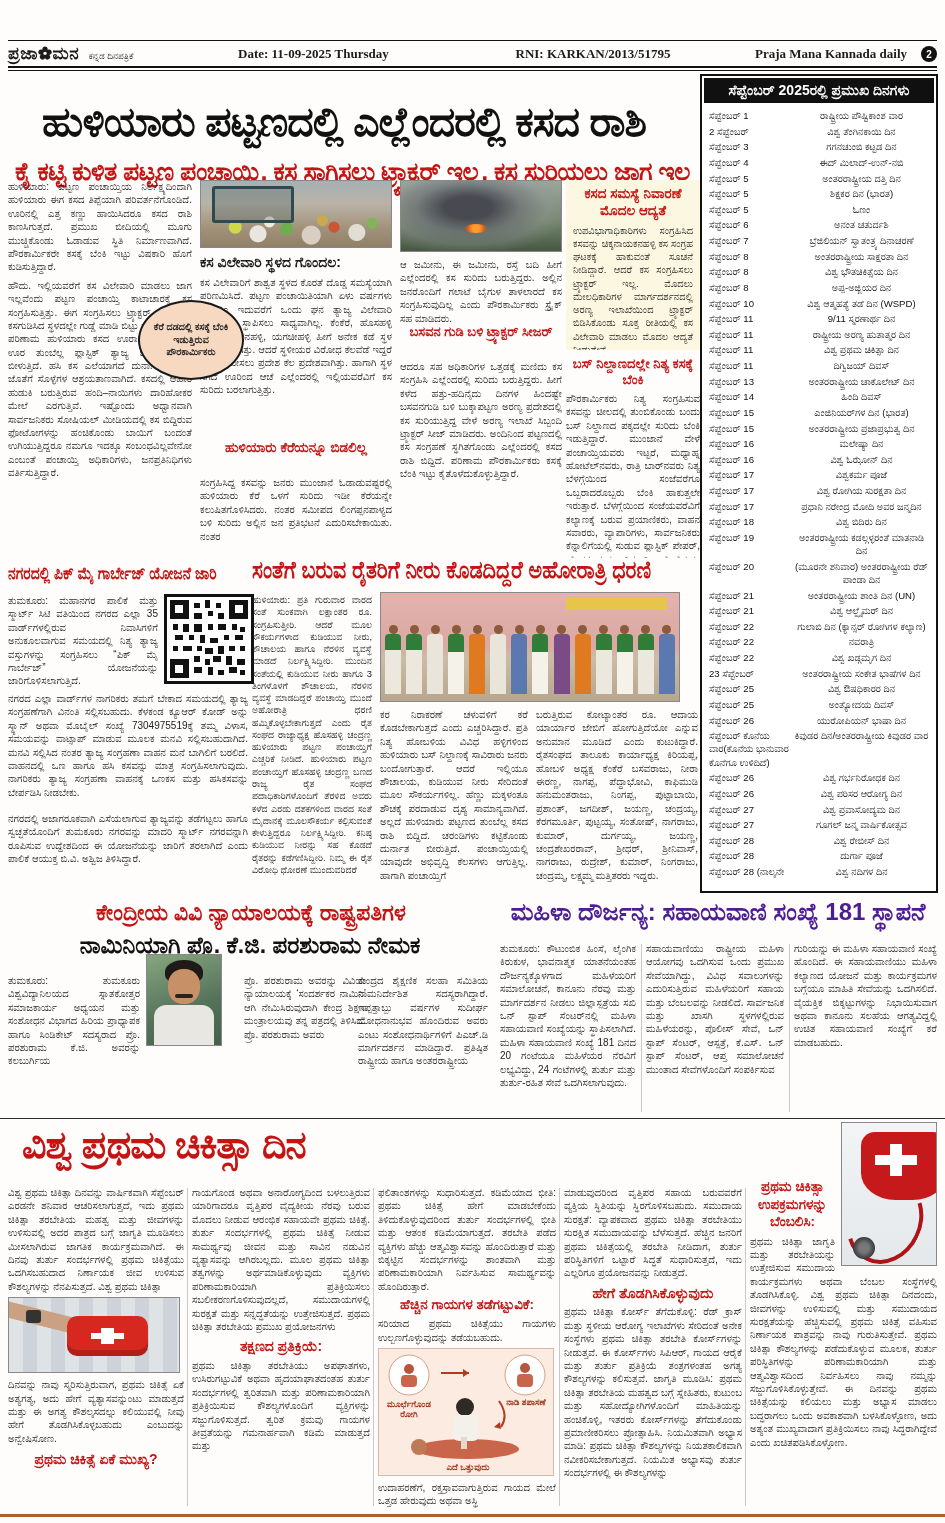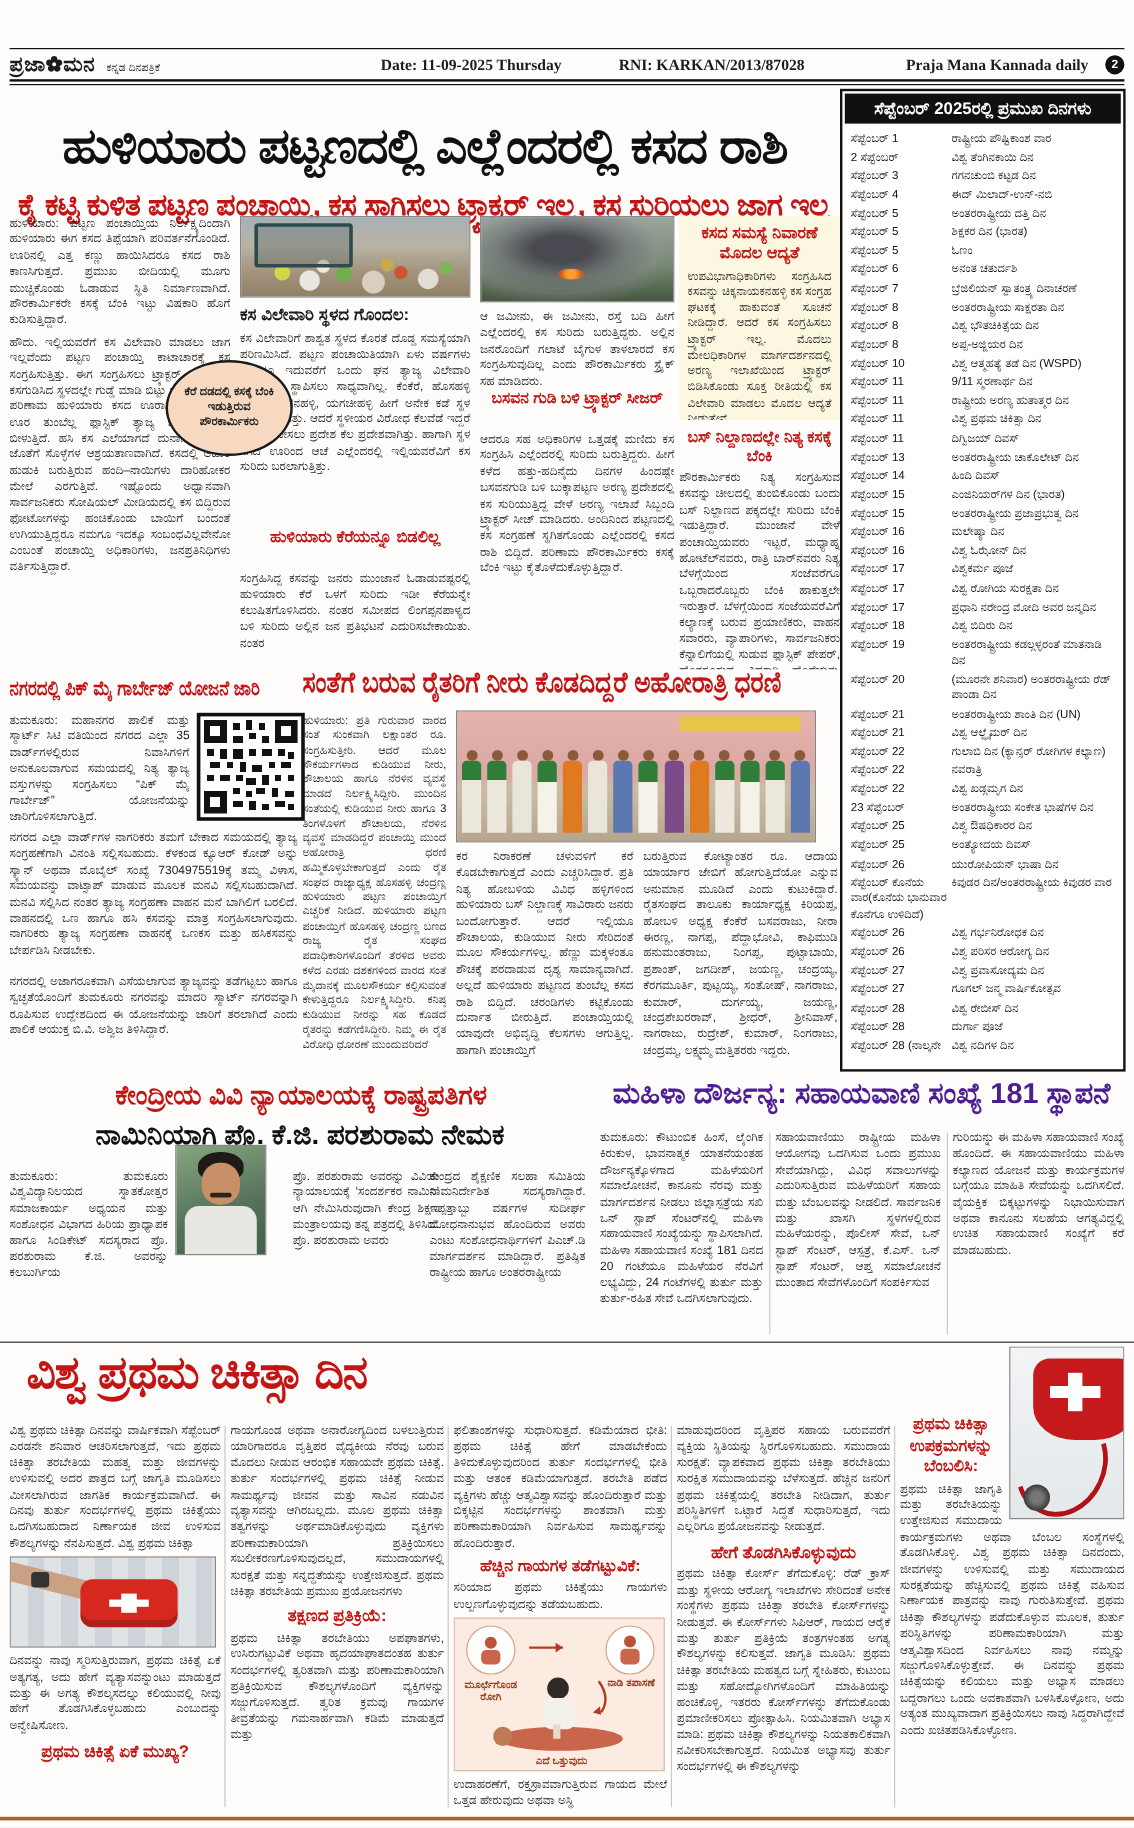--- a/index.html
+++ b/index.html
@@ -11,35 +11,35 @@
   .red{color:#c41414;}
   .ctr{text-align:center;}
   .ovh{overflow:hidden;}
   .nowrap{white-space:nowrap;}
 
   
   .masthead{position:absolute;left:8px;right:8px;top:40px;height:26px;border-top:1px solid #111;display:flex;align-items:center;}
   .masthead:after{content:"";position:absolute;left:0;right:0;bottom:-4px;border-top:2px solid #111;border-bottom:1px solid #111;height:2px;}
   .logo-main{font-weight:bold;font-size:17px;letter-spacing:.5px;}
   .logo-tag{font-size:9px;margin-left:5px;}
-  .mh-mid{font-weight:bold;font-size:13px;font-family:"Liberation Serif",serif;text-align:right;}
+  .mh-mid{font-weight:bold;font-size:13px;font-family:"Liberation Serif",serif;}
   .page-circle{width:16px;height:16px;border-radius:50%;background:#111;color:#fff;font-size:10px;font-weight:bold;display:flex;align-items:center;justify-content:center;}
 
   .h-main{font-weight:800;color:#111;font-size:41px;letter-spacing:-1px;}
   .h-sub{font-weight:800;font-size:25px;color:#c41414;letter-spacing:-0.5px;}
   .subhead{font-weight:800;font-size:13px;line-height:1.25;}
   .subhead-lg{font-weight:800;font-size:14px;line-height:1.25;}
 
   
   .days-box{position:absolute;left:700px;top:74px;width:238px;height:819px;border:2px solid #111;background:#fff;box-sizing:border-box;}
   .days-title{background:#101010;color:#fff;font-weight:800;font-size:14px;text-align:center;padding:4px 2px;margin:2px;}
   .days-list{padding:4px 6px 0 7px;height:770px;overflow:hidden;}
   .day-row{display:flex;flex-wrap:wrap;font-size:9.6px;line-height:1.38;margin-bottom:2.4px;}
   .day-date{width:84px;flex-shrink:0;color:#111;}
-  .day-event{flex:1;min-width:100px;color:#111;}
+  .day-event{flex:1;min-width:100px;color:#111;text-align:center;}
 
   
   .photo{box-sizing:border-box;border:1px solid #888;overflow:hidden;position:absolute;}
   .ph-garbage{background:linear-gradient(180deg,#a7b0b4 0%,#b9b3a6 35%,#a3937c 70%,#8f8066 100%);}
   .ph-garbage .blobs{position:absolute;inset:0;background-image:
     radial-gradient(circle at 18% 70%,#cfd84a 0 6px,transparent 7px),
     radial-gradient(circle at 30% 80%,#e8e6df 0 8px,transparent 9px),
     radial-gradient(circle at 45% 72%,#6fae4e 0 6px,transparent 7px),
     radial-gradient(circle at 58% 82%,#d8cfc2 0 9px,transparent 10px),
     radial-gradient(circle at 70% 70%,#cc5533 0 5px,transparent 6px),
@@ -97,21 +97,21 @@
 <body>
 
 <div class="page">
 
   <div class="masthead">
     <div style="width:230px;">
       <span class="logo-main">ಪ್ರಜಾ✿ಮನ</span>
       <span class="logo-tag">ಕನ್ನಡ ದಿನಪತ್ರಿಕೆ</span>
     </div>
     <div class="mh-mid" style="width:230px;">Date: 11-09-2025 Thursday</div>
-    <div class="mh-mid" style="width:250px;text-align:center;">RNI: KARKAN/2013/87028</div>
+    <div class="mh-mid" style="width:250px;text-align:center;">RNI: KARKAN/2013/51795</div>
     <div class="mh-mid" style="flex:1;text-align:right;padding-right:14px;">Praja Mana Kannada daily</div>
     <div class="page-circle">2</div>
   </div>
 
   <aside class="days-box">
     <div class="days-title">ಸೆಪ್ಟೆಂಬರ್ 2025ರಲ್ಲಿ ಪ್ರಮುಖ ದಿನಗಳು</div>
     <div class="days-list">
 
         <div class="day-row">
           <span class="day-date">ಸೆಪ್ಟೆಂಬರ್ 1</span>
@@ -339,21 +339,21 @@
         </div>
 
         <div class="day-row">
           <span class="day-date">ಸೆಪ್ಟೆಂಬರ್ 28 (ನಾಲ್ಕನೇ ಭಾನುವಾರ)</span>
           <span class="day-event">ವಿಶ್ವ ನದಿಗಳ ದಿನ</span>
         </div>
 
       </div>
   </aside>
 
-  <h1 class="abs h-main ctr" style="left:10px;top:72px;width:688px;">ಹುಳಿಯಾರು ಪಟ್ಟಣದಲ್ಲಿ ಎಲ್ಲೆಂದರಲ್ಲಿ ಕಸದ ರಾಶಿ</h1>
+  <h1 class="abs h-main ctr" style="left:0;top:72px;width:688px;">ಹುಳಿಯಾರು ಪಟ್ಟಣದಲ್ಲಿ ಎಲ್ಲೆಂದರಲ್ಲಿ ಕಸದ ರಾಶಿ</h1>
   <h2 class="abs h-sub ctr" style="left:8px;top:136px;width:692px;">ಕೈ ಕಟ್ಟಿ ಕುಳಿತ ಪಟ್ಟಣ ಪಂಚಾಯ್ತಿ, ಕಸ ಸಾಗಿಸಲು ಟ್ರ್ಯಾಕ್ಟರ್ ಇಲ್ಲ, ಕಸ ಸುರಿಯಲು ಜಾಗ ಇಲ್ಲ</h2>
 
   <div class="abs kn just ovh" style="left:8px;top:180px;width:184px;height:380px;">
     <p style="margin:0 0 5px 0;">ಹುಳಿಯಾರು: ಪಟ್ಟಣ ಪಂಚಾಯ್ತಿಯ ನಿರ್ಲಕ್ಷ್ಯದಿಂದಾಗಿ ಹುಳಿಯಾರು ಈಗ ಕಸದ ತಿಪ್ಪೆಯಾಗಿ ಪರಿವರ್ತನೆಗೊಂಡಿದೆ. ಊರಿನಲ್ಲಿ ಎತ್ತ ಕಣ್ಣು ಹಾಯಿಸಿದರೂ ಕಸದ ರಾಶಿ ಕಾಣಸಿಗುತ್ತದೆ. ಪ್ರಮುಖ ಬೀದಿಯಲ್ಲಿ ಮೂಗು ಮುಚ್ಚಿಕೊಂಡು ಓಡಾಡುವ ಸ್ಥಿತಿ ನಿರ್ಮಾಣವಾಗಿದೆ. ಪೌರಕಾರ್ಮಿಕರೇ ಕಸಕ್ಕೆ ಬೆಂಕಿ ಇಟ್ಟು ವಿಷಕಾರಿ ಹೊಗೆ ಕುಡಿಸುತ್ತಿದ್ದಾರೆ.</p>
     <p style="margin:0;">ಹೌದು. ಇಲ್ಲಿಯವರೆಗೆ ಕಸ ವಿಲೇವಾರಿ ಮಾಡಲು ಜಾಗ ಇಲ್ಲವೆಂದು ಪಟ್ಟಣ ಪಂಚಾಯ್ತಿ ಕಾಟಾಚಾರಕ್ಕೆ ಕಸ ಸಂಗ್ರಹಿಸುತ್ತಿತ್ತು. ಈಗ ಸಂಗ್ರಹಿಸಲು ಟ್ರ್ಯಾಕ್ಟರ್ ಇಲ್ಲವೆಂದು ಕಸಗುಡಿಸಿದ ಸ್ಥಳದಲ್ಲೇ ಗುಡ್ಡೆ ಮಾಡಿ ಬಿಟ್ಟು ಹೋಗುತ್ತಿದ್ದಾರೆ. ಪರಿಣಾಮ ಹುಳಿಯಾರು ಕಸದ ಊರಾಗಿ ಮಾರ್ಪಟ್ಟಿದೆ. ಊರ ತುಂಬೆಲ್ಲ ಪ್ಲಾಸ್ಟಿಕ್ ತ್ಯಾಜ್ಯ ಚೆಲ್ಲಾಪಿಲ್ಲಿಯಾಗಿ ಬೀಳುತ್ತಿದೆ. ಹಸಿ ಕಸ ಎಲೆಯಾಗದೆ ದುರ್ನಾತ ಬೀರುವ ಜೊತೆಗೆ ಸೊಳ್ಳೆಗಳ ಆಶ್ರಯತಾಣವಾಗಿದೆ. ಕಸದಲ್ಲಿ ಆಹಾರ ಹುಡುಕಿ ಬರುತ್ತಿರುವ ಹಂದಿ–ನಾಯಿಗಳು ದಾರಿಹೋಕರ ಮೇಲೆ ಎರಗುತ್ತಿವೆ. ಇಷ್ಟೊಂದು ಅಧ್ವಾನವಾಗಿ ಸಾರ್ವಜನಿಕರು ಸೋಷಿಯಲ್ ಮೀಡಿಯದಲ್ಲಿ ಕಸ ಬಿದ್ದಿರುವ ಫೋಟೋಗಳನ್ನು ಹಂಚಿಕೊಂಡು ಬಾಯಿಗೆ ಬಂದಂತೆ ಉಗಿಯುತ್ತಿದ್ದರೂ ನಮಗೂ ಇದಕ್ಕೂ ಸಂಬಂಧವಿಲ್ಲವೇನೋ ಎಂಬಂತೆ ಪಂಚಾಯ್ತಿ ಅಧಿಕಾರಿಗಳು, ಜನಪ್ರತಿನಿಧಿಗಳು ವರ್ತಿಸುತ್ತಿದ್ದಾರೆ.</p>
   </div>
 
   <div class="photo ph-garbage" style="left:200px;top:180px;width:192px;height:68px;">
     <div class="blobs"></div>
     <div class="cart"></div>

